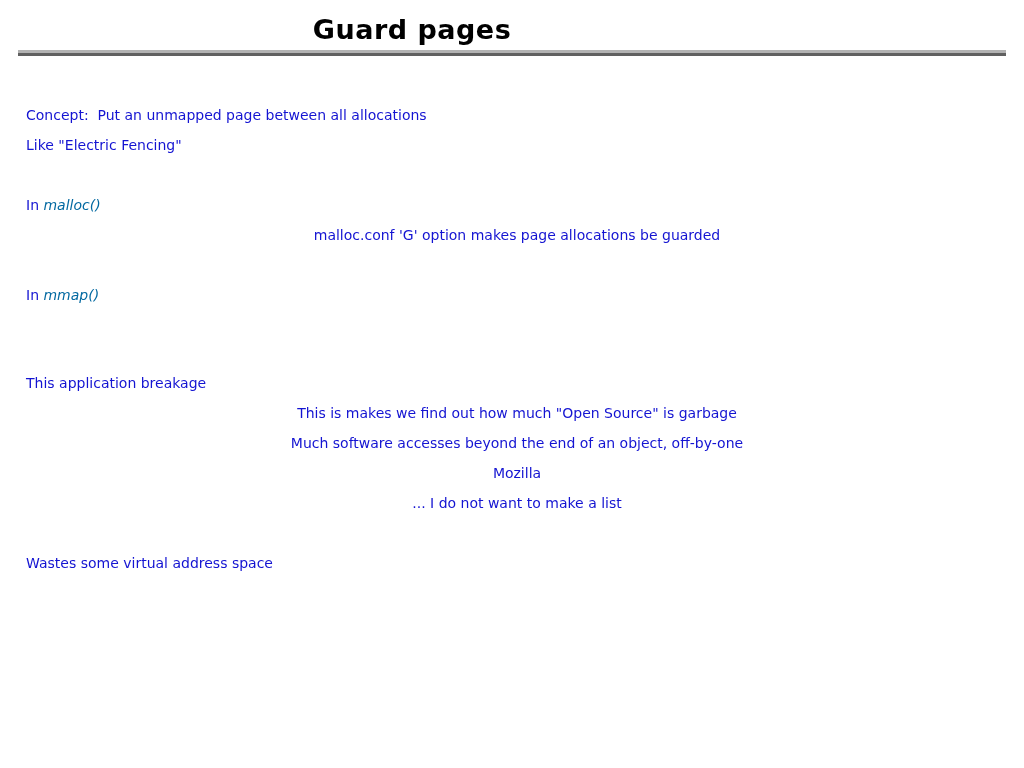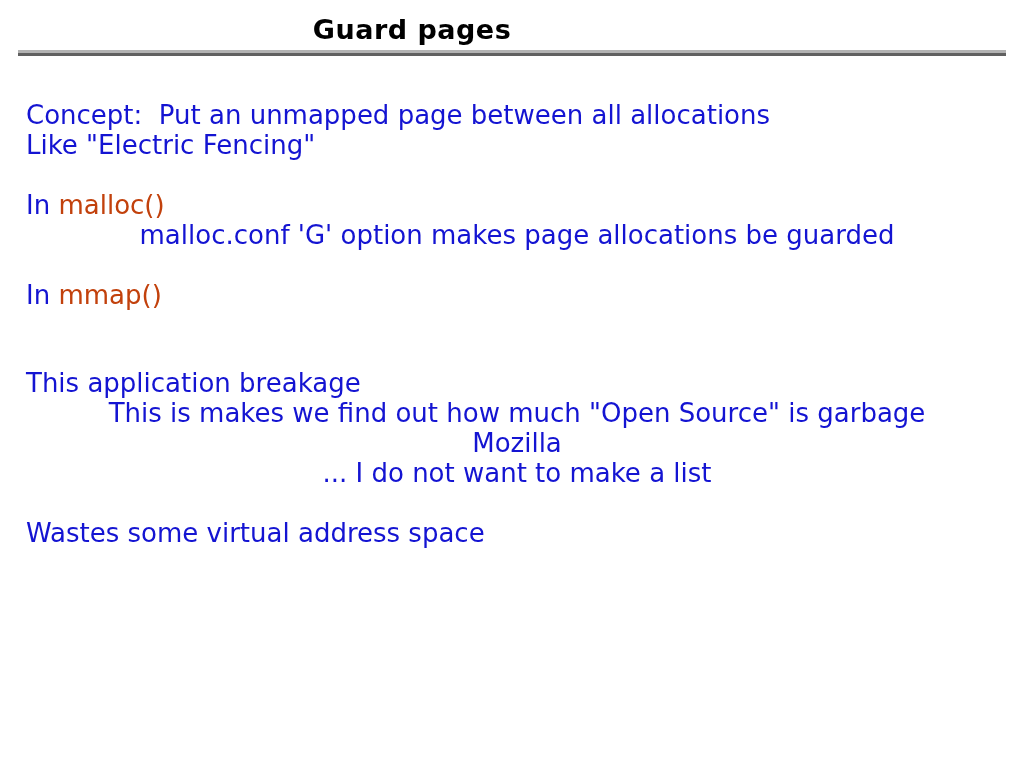--- a/index.html
+++ b/index.html
@@ -58,41 +58,42 @@
   
   .body-area {
     position: absolute;
     left: 26px;
     top: 100px;
     width: 960px;
   }
 
   .line {
     font-family: "DejaVu Sans", sans-serif;
-    font-size: 26px;
+    font-size: 14px;
     line-height: 30px;
     color: #1414d2;
     white-space: pre;
   }
   .line.lvl1 {
     margin-left: 0;
   }
   .line.lvl2 {
     margin-left: 22px;
     text-align: center;
   }
   .spacer {
     height: 30px;
   }
   .spacer.half {
     height: 28px;
   }
 
   .kw-green {
-    color: #c2410c;
+    color: #0369a1;
+    font-style: italic;
   }
 </style>
 </head>
 <body>
 
 <div class="slide">
 
   <div class="slide-title">Guard pages</div>
 
   <div class="title-rule">
@@ -119,20 +120,21 @@
     <div class="block">
       <div class="line lvl1"><span>In </span><span class="kw-green">mmap()</span></div>
     </div>
 
     <div class="spacer half"></div>
     <div class="spacer"></div>
 
     <div class="block">
       <div class="line lvl1">This application breakage</div>
       <div class="line lvl2">This is makes we find out how much "Open Source" is garbage</div>
+      <div class="line lvl2">Much software accesses beyond the end of an object, off-by-one</div>
       <div class="line lvl2">Mozilla</div>
       <div class="line lvl2">... I do not want to make a list</div>
     </div>
 
     <div class="spacer"></div>
 
     <div class="block">
       <div class="line lvl1">Wastes some virtual address space</div>
     </div>
 

